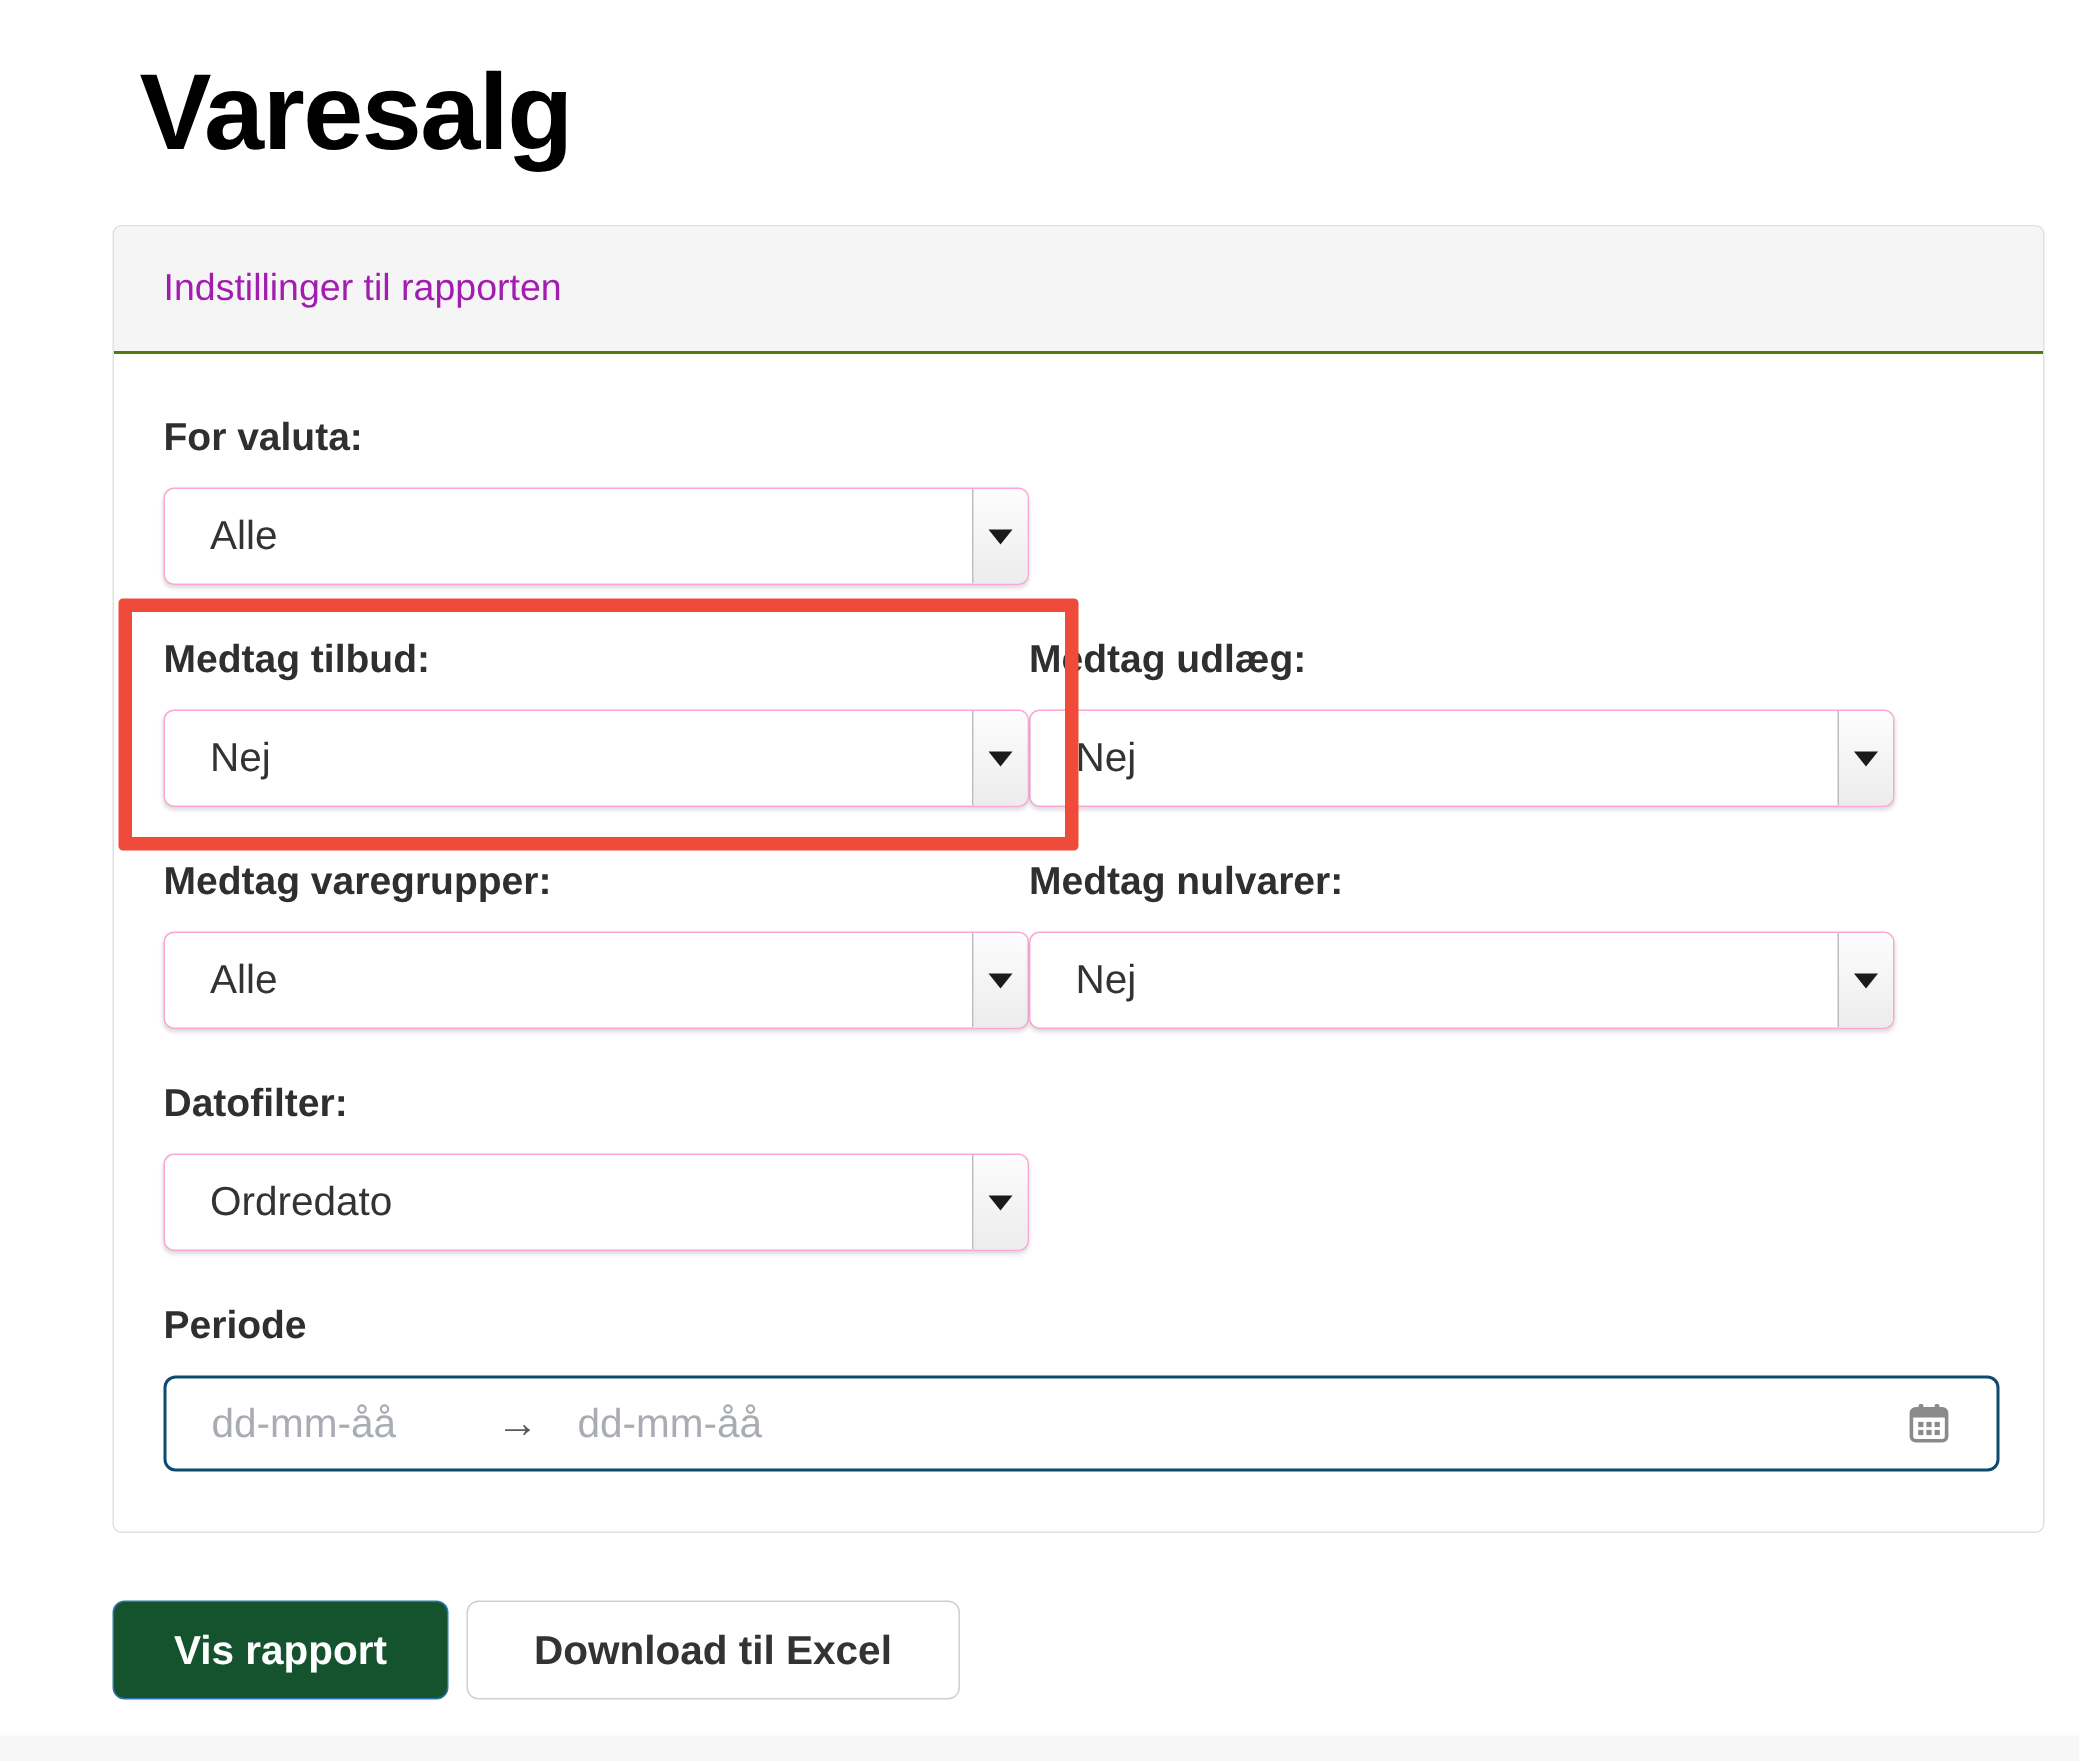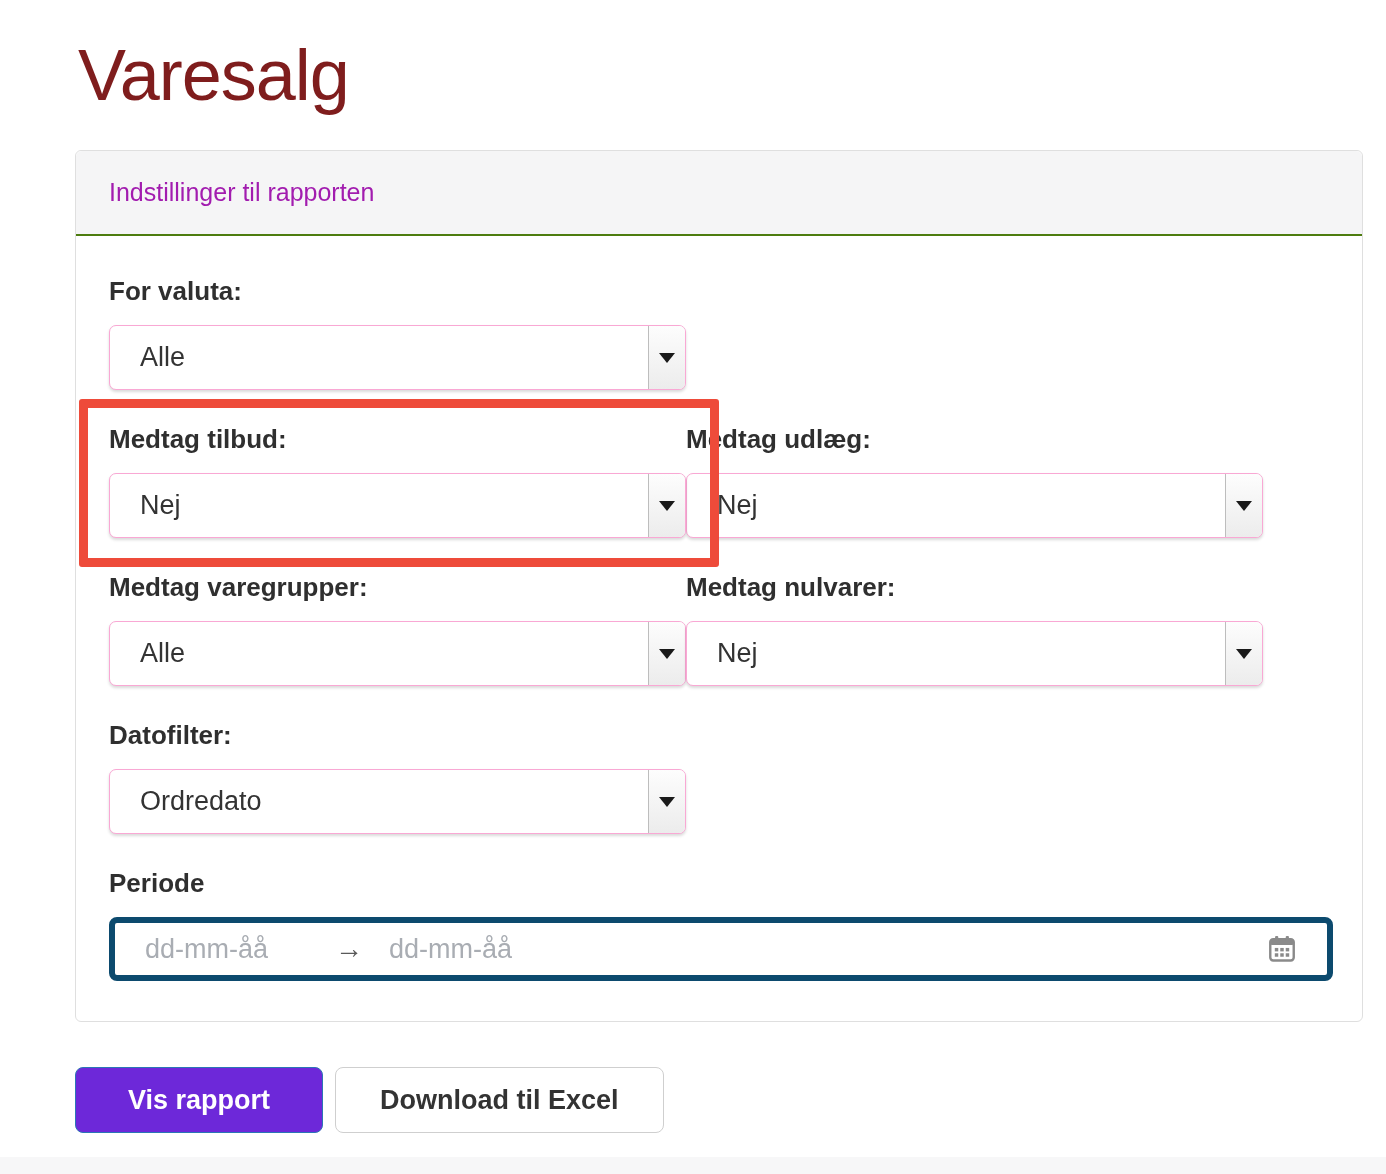--- a/index.html
+++ b/index.html
@@ -8,24 +8,24 @@
     position: relative;
     background: #ffffff;
     font-family: "Liberation Sans", sans-serif;
     color: #333;
     overflow: hidden;
   }
   .page { padding: 26px 0 0 75px; }
 
   h1.page-title {
     font-size: 72px;
-    font-weight: 400;
-    color: #7f1d1d;
+    font-weight: 700;
+    color: #000000;
     letter-spacing: -1px;
-    margin: 8px 0 34px 3px;
+    margin: 8px 0 34px 18px;
   }
 
   
   .panel {
     width: 1288px;
     border: 1px solid #dfdfdf;
     border-radius: 6px;
     background: #fff;
   }
   .panel-header {
@@ -96,21 +96,21 @@
     margin: -25px -33px 5px -30px;
     z-index: 2;
   }
 
   
   .date-range {
     display: flex;
     align-items: center;
     height: 64px;
     width: 1224px;
-    border: 6px solid #0c4a6e;
+    border: 2px solid #0c4a6e;
     border-radius: 8px;
     background: #fff;
     padding: 0 28px 0 30px;
   }
   .date-range input {
     width: 190px;
     border: none;
     outline: none;
     font-family: "Liberation Sans", sans-serif;
     font-size: 27px;
@@ -135,24 +135,24 @@
   .actions { margin-top: 45px; display: flex; align-items: center; }
   .btn {
     height: 66px;
     border-radius: 8px;
     font-family: "Liberation Sans", sans-serif;
     font-size: 27px;
     font-weight: 700;
     cursor: pointer;
   }
   .btn-primary {
-    background: #6d28d9;
+    background: #14532d;
     border: 1px solid #2b76b5;
     color: #ffffff;
-    padding: 0 52px;
+    padding: 0 40px;
   }
   .btn-default {
     background: #ffffff;
     border: 1px solid #cfcfcf;
     color: #333333;
     padding: 0 44px;
     margin-left: 12px;
   }
 
   .footer-band {

